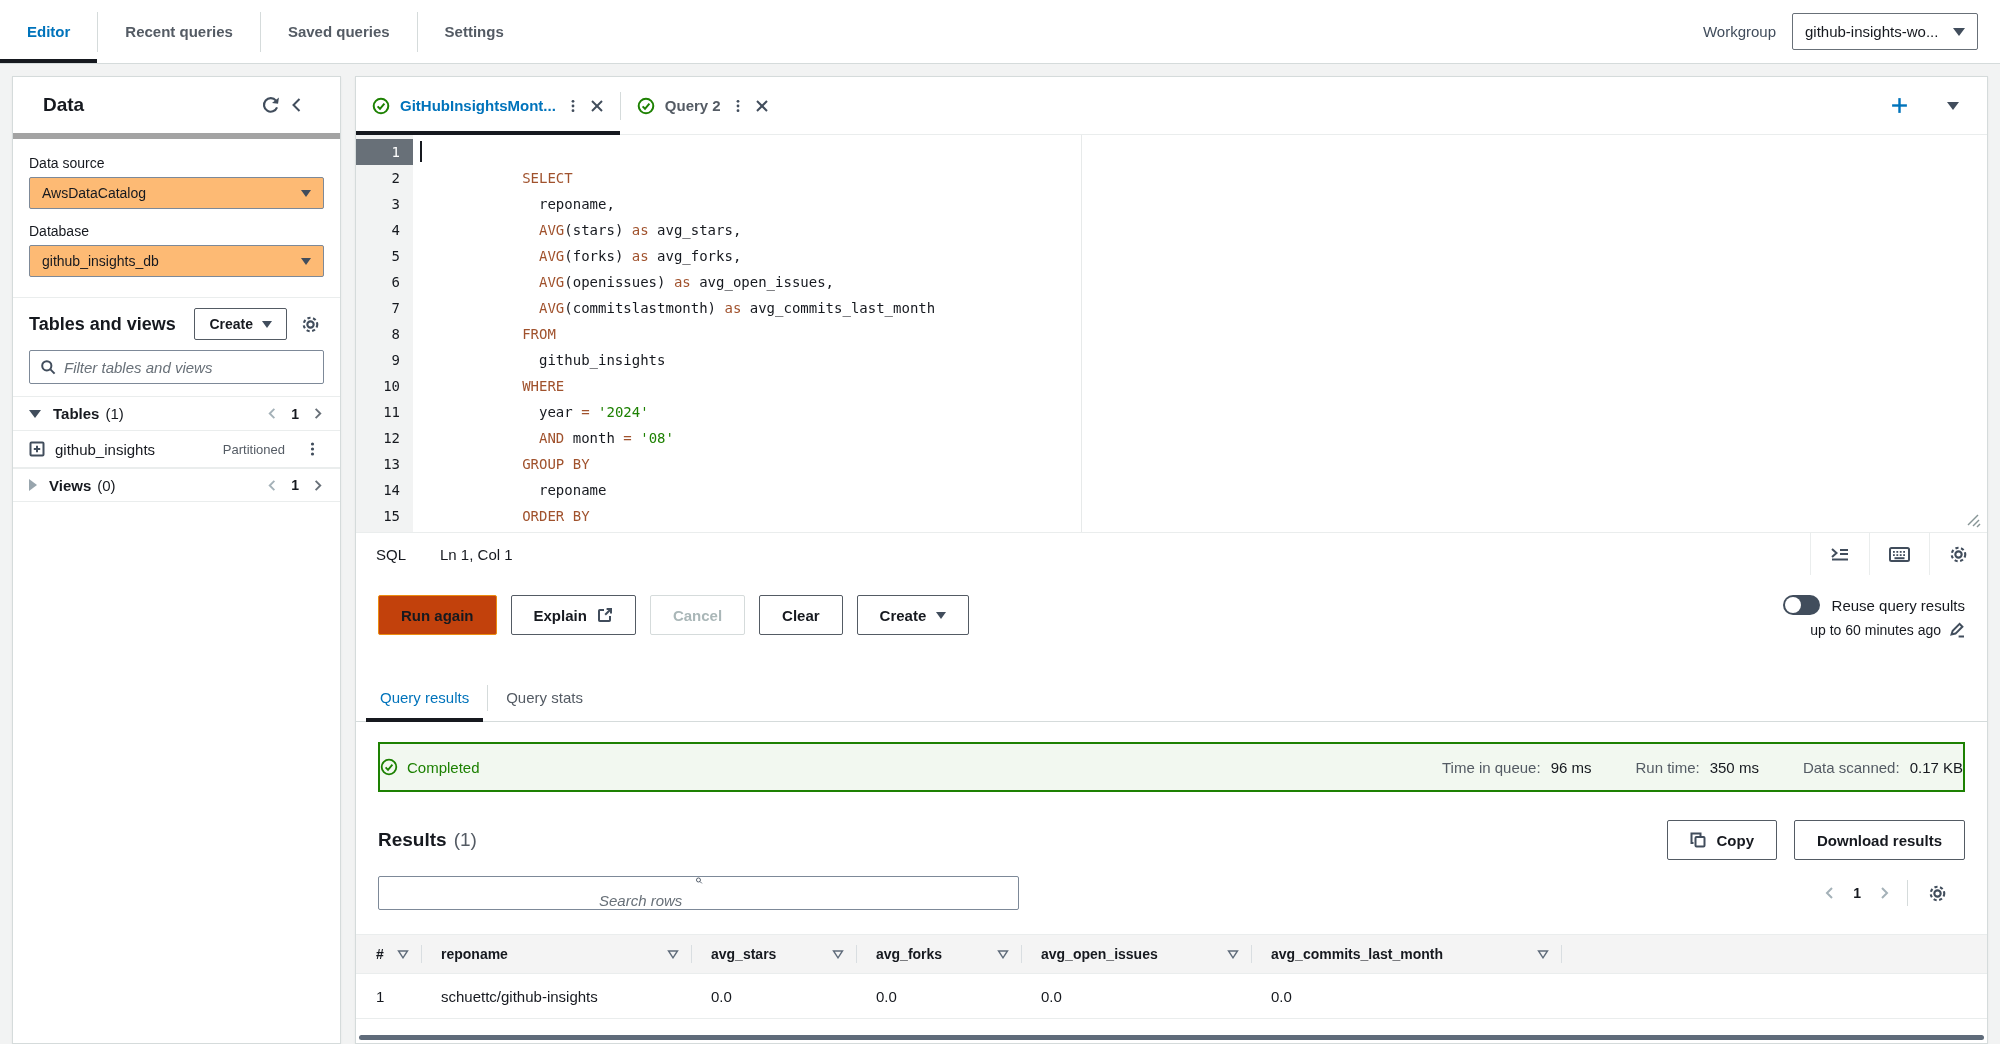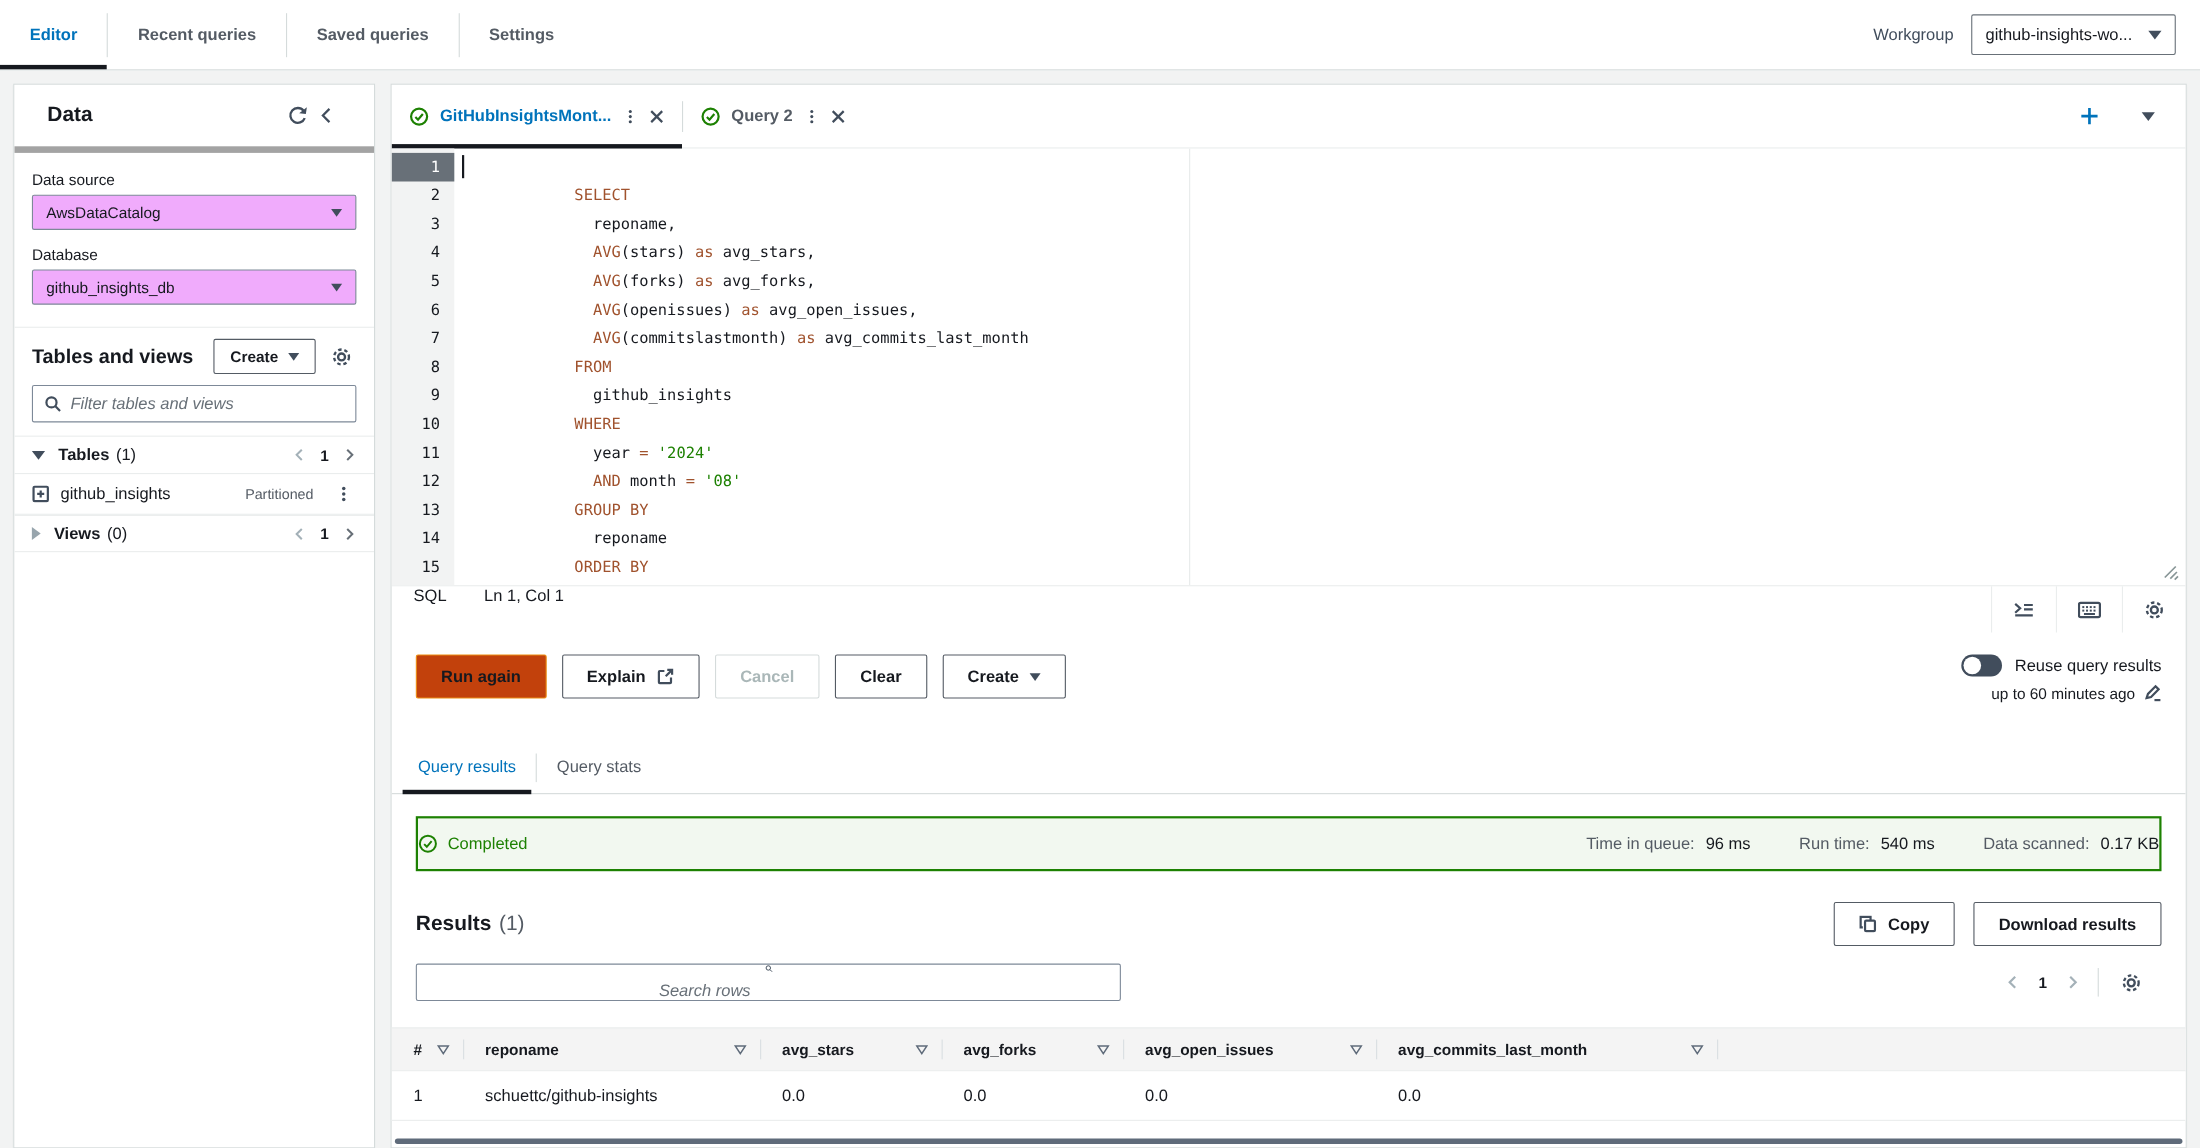--- a/index.html
+++ b/index.html
@@ -31,21 +31,21 @@
   .card { background:#fff; border:1px solid #d5dbdb; box-shadow:0 1px 2px rgba(0,0,0,.06); }
 
   
   .sidebar { width:329px; flex:none; display:flex; flex-direction:column; overflow:hidden; }
   .sb-head { height:62px; display:flex; align-items:center; padding:0 30px; border-bottom:6px solid #a3a3a3; }
   .sb-head h1 { font-size:19px; font-weight:700; }
   .sb-head .spacer { flex:1; }
   .icon-btn { background:none; border:none; cursor:pointer; padding:4px; display:flex; align-items:center; }
   .sb-body { padding:12px 16px 0; }
   .field-label { font-size:14px; color:#16191f; margin:4px 0 6px; display:block; }
-  .select { height:32px; border:1px solid #7d8998; border-radius:2px; background:#f0abfc; display:flex; align-items:center; justify-content:space-between; padding:0 12px; font-size:14px; cursor:pointer; }
+  .select { height:32px; border:1px solid #7d8998; border-radius:2px; background:#fdba74; display:flex; align-items:center; justify-content:space-between; padding:0 12px; font-size:14px; cursor:pointer; }
   .mt14 { margin-top:14px; }
   .sb-divider { height:1px; background:#eaeded; margin-top:20px; }
   .tv-head { display:flex; align-items:center; padding:10px 16px 0; }
   .tv-head h2 { font-size:18px; font-weight:700; flex:1; }
   .btn-create { height:32px; border:1px solid #545b64; border-radius:2px; background:#fff; font-weight:700; font-size:14px; color:#16191f; padding:0 14px; display:flex; align-items:center; gap:9px; cursor:pointer; font-family:inherit; }
   .filter-box { margin:10px 16px 0; height:34px; border:1px solid #7d8998; border-radius:2px; display:flex; align-items:center; gap:8px; padding:0 10px; background:#fff; }
   .filter-box input { border:none; outline:none; flex:1; font-size:15px; font-family:inherit; color:#16191f; background:transparent; }
   .filter-box input::placeholder { color:#687078; font-style:italic; }
   .tree { margin-top:12px; }
   .tree-row { height:34px; display:flex; align-items:center; gap:12px; padding:0 16px; border-top:1px solid #eaeded; cursor:pointer; }
@@ -77,21 +77,21 @@
   .codearea { position:relative; flex:1; padding:4px 0 0 8px; font-family:"DejaVu Sans Mono", monospace; font-size:14px; overflow:hidden; }
   .code-line { height:26px; line-height:26px; white-space:pre; }
   .tk-kw { color:#a0522d; }
   .tk-op { color:#a0522d; }
   .tk-str { color:#1d8102; }
   .tk-pl { color:#16191f; }
   .print-margin { position:absolute; top:0; bottom:0; left:668px; width:1px; background:#e7eaea; }
   .cursor-bar { position:absolute; left:7px; top:6px; width:2px; height:21px; background:#16191f; }
   .resize-handle { position:absolute; right:6px; bottom:4px; cursor:nwse-resize; }
 
-  .statusbar { height:42px; display:flex; padding-left:20px; }
+  .statusbar { height:42px; display:flex; align-items:center; padding-left:20px; }
   .statusbar .lang { font-size:15px; margin-right:34px; }
   .statusbar .pos { font-size:15px; }
   .statusbar-right { margin-left:auto; display:flex; align-items:center; height:100%; }
   .sb-ico { padding:0 19px; height:100%; display:flex; align-items:center; background:none; border:none; cursor:pointer; }
   .vline { width:1px; height:42px; background:#eaeded; }
 
   .actionbar { display:flex; align-items:flex-start; padding:20px 22px 0; }
   .btns { display:flex; gap:14px; }
   .btn { height:40px; border-radius:2px; font-family:inherit; font-size:15px; font-weight:700; padding:0 22px; display:flex; align-items:center; gap:10px; cursor:pointer; background:#fff; border:1px solid #545b64; color:#16191f; }
   .btn.primary { background:#c2410c; border-color:#ec8c10; color:#16191f; }
@@ -469,21 +469,21 @@
         </svg>
         <span>Completed</span>
       </div>
       <div class="banner-right">
         <div class="stat">
           <span class="sl">Time in queue:</span>
           <span class="sv">96 ms</span>
         </div>
         <div class="stat">
           <span class="sl">Run time:</span>
-          <span class="sv">540 ms</span>
+          <span class="sv">350 ms</span>
         </div>
         <div class="stat">
           <span class="sl">Data scanned:</span>
           <span class="sv">0.17 KB</span>
         </div>
       </div>
     </div>
 
     <div class="results-head">
       <span class="results-title">Results</span>

